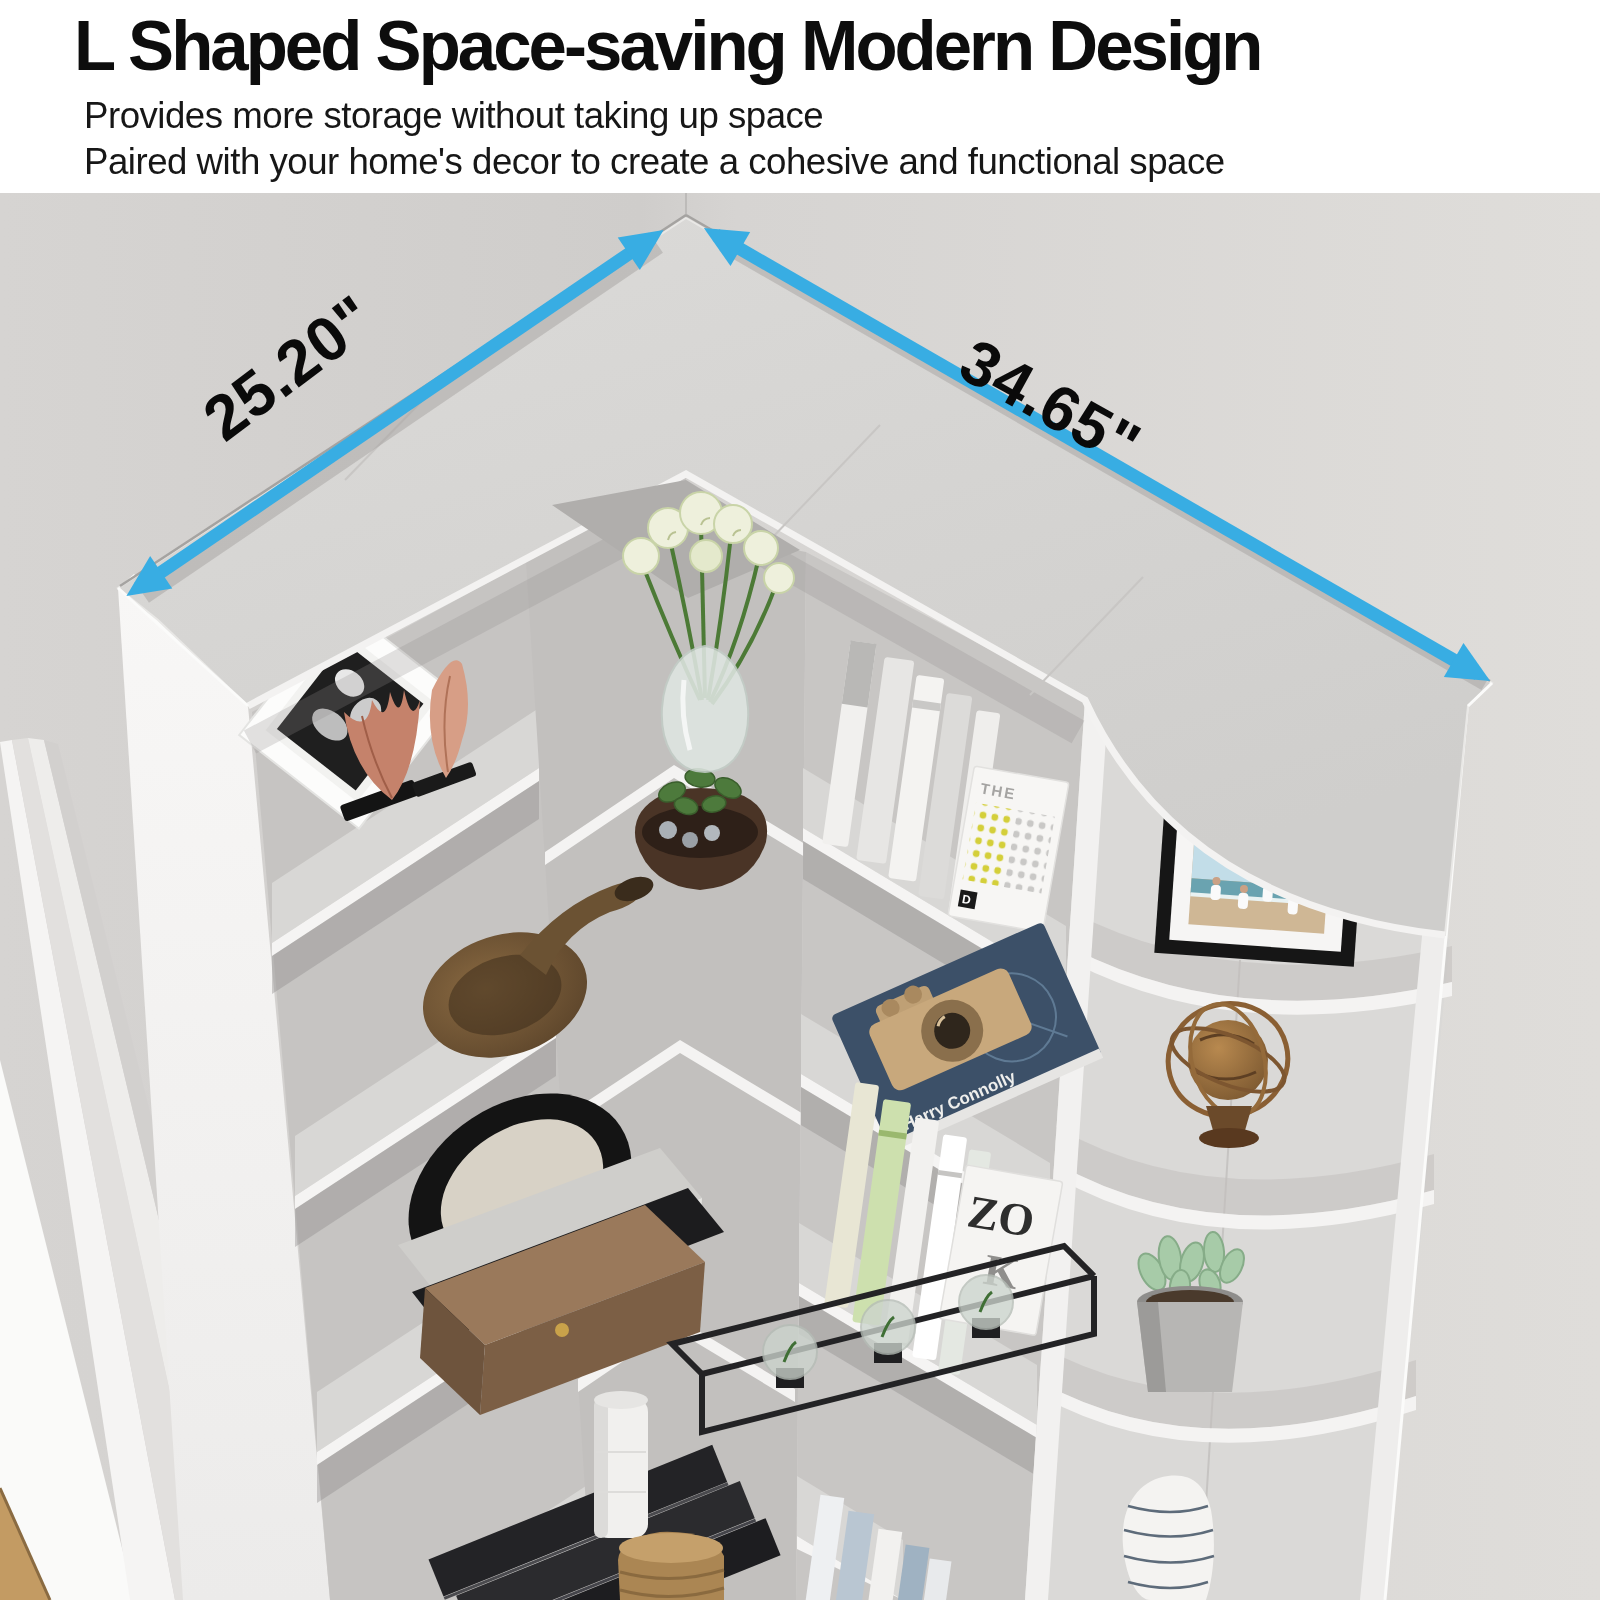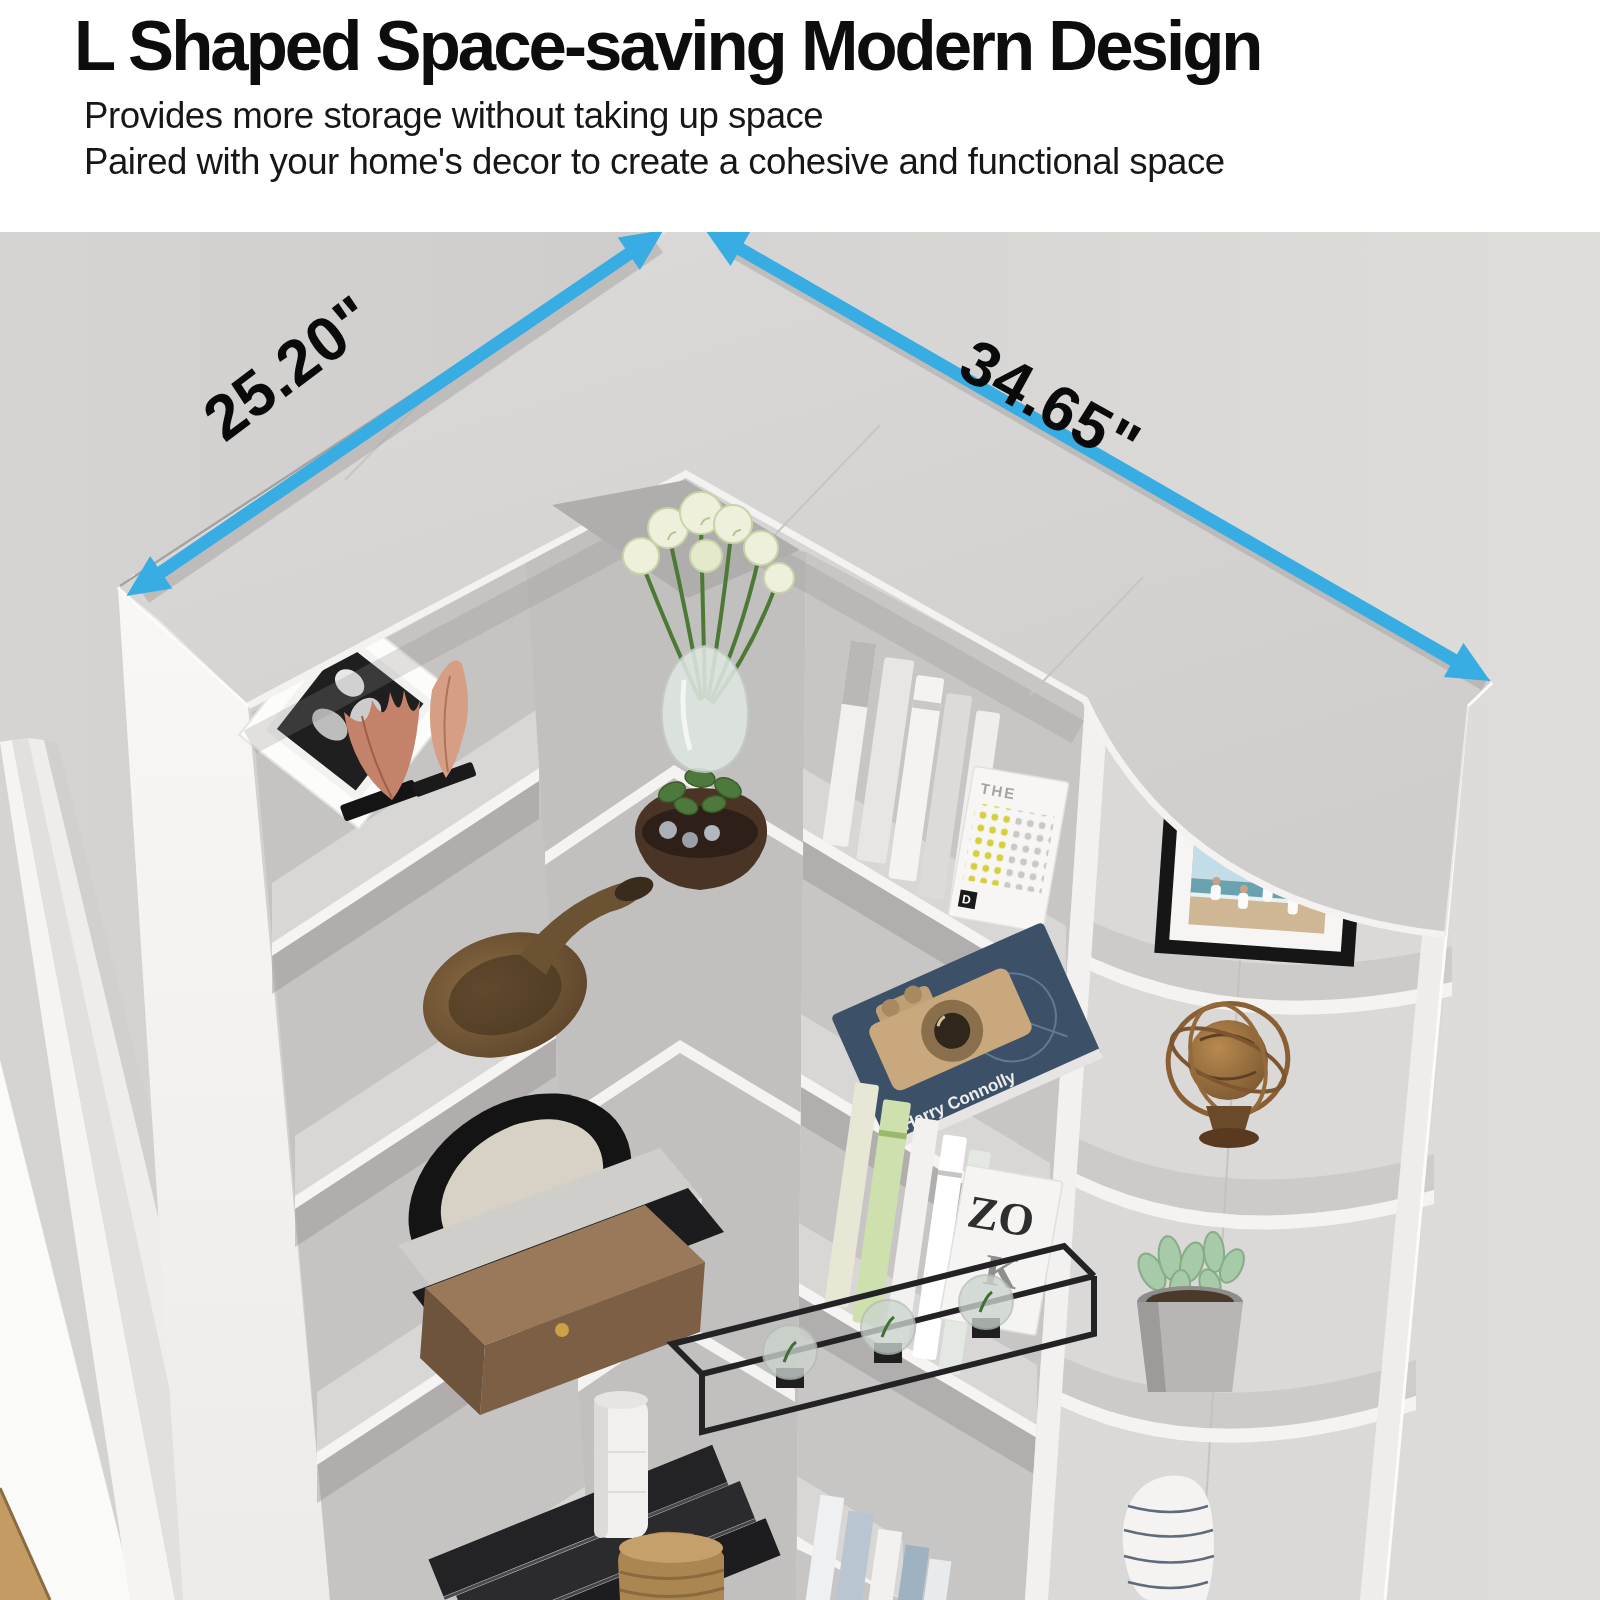--- a/index.html
+++ b/index.html
@@ -1,18 +1,18 @@
 <!DOCTYPE html>
 <html><head>
 <meta charset="utf-8">
 <style>
   html,body{margin:0;padding:0;background:#ffffff;}
   body{width:1600px;height:1600px;position:relative;overflow:hidden;
        font-family:"Liberation Sans",sans-serif;}
-  header{position:absolute;top:0;left:0;width:1600px;height:232px;background:#ffffff;z-index:5;}
+  header{position:absolute;top:0;left:0;width:1600px;height:193px;background:#ffffff;z-index:5;}
   h1{margin:6px 0 8px 74px;font-size:70px;font-weight:700;letter-spacing:-3px;color:#0d0d0d;
      transform:scaleX(.985);transform-origin:left;white-space:nowrap;}
   p.sub{margin:0 0 2px 84px;font-size:37px;font-weight:400;letter-spacing:-.5px;color:#171717;
         transform:scaleX(.99);transform-origin:left;white-space:nowrap;line-height:1.18;}
   #photo{position:absolute;top:193px;left:0;width:1600px;height:1407px;}
   svg{display:block;}
   .dimlabel{font-family:"Liberation Sans",sans-serif;font-weight:bold;font-size:63px;
             fill:#0a0a0a;text-anchor:middle;letter-spacing:1px;}
   .spinetext{font-family:"Liberation Sans",sans-serif;font-weight:bold;font-size:14px;
              fill:#f2f2f0;letter-spacing:1.6px;}

